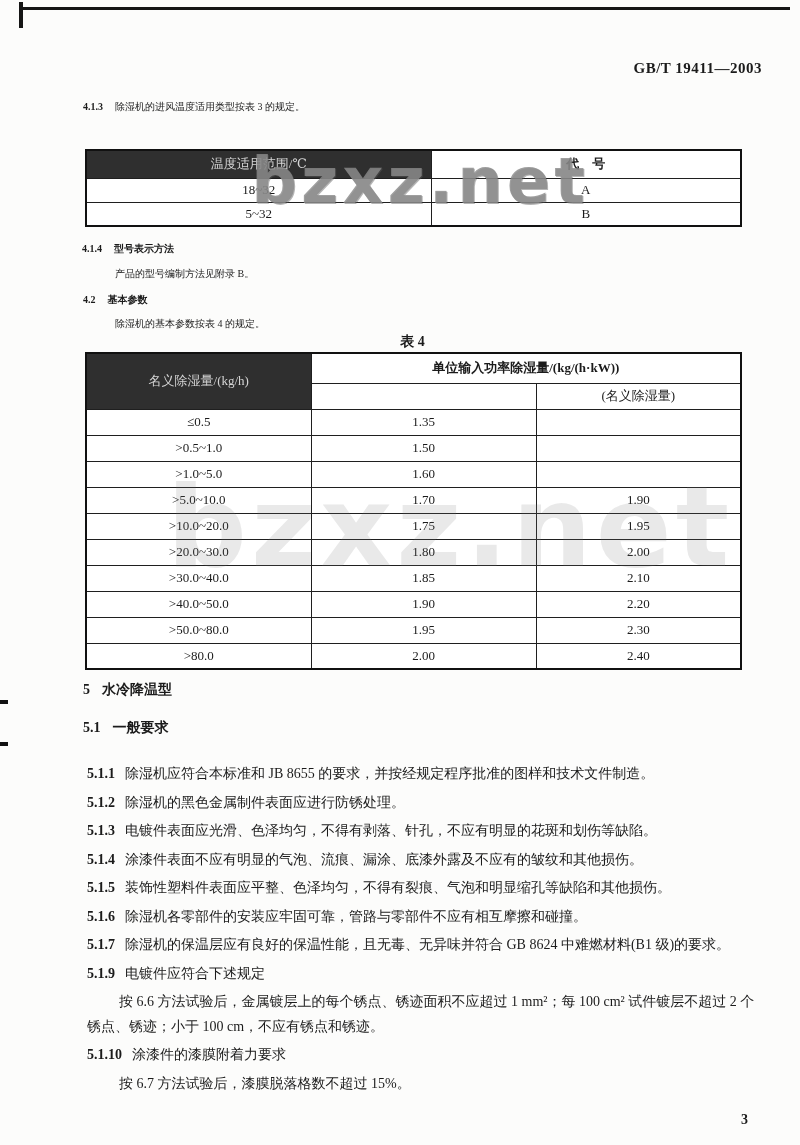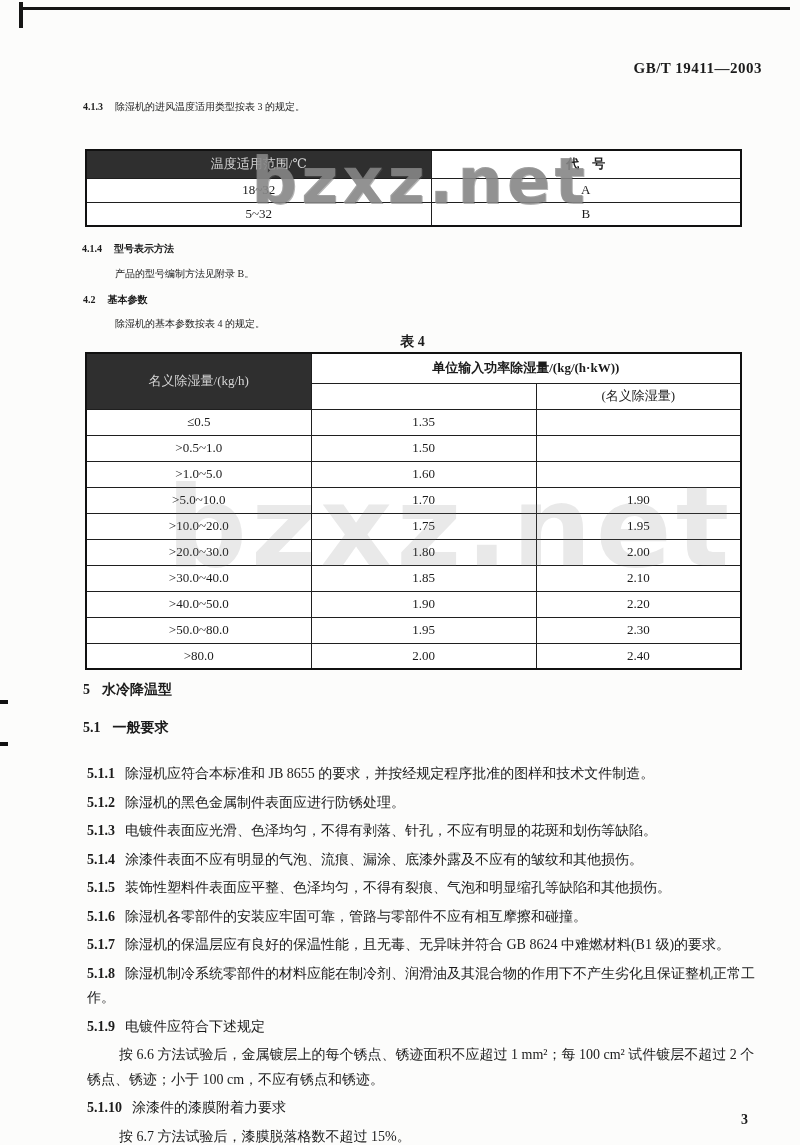--- a/index.html
+++ b/index.html
@@ -192,23 +192,20 @@
     <p class="para">
       <span class="num">5.1.5</span><span>装饰性塑料件表面应平整、色泽均匀，不得有裂痕、气泡和明显缩孔等缺陷和其他损伤。</span>
     </p>
     <p class="para">
       <span class="num">5.1.6</span><span>除湿机各零部件的安装应牢固可靠，管路与零部件不应有相互摩擦和碰撞。</span>
     </p>
     <p class="para">
       <span class="num">5.1.7</span><span>除湿机的保温层应有良好的保温性能，且无毒、无异味并符合 GB 8624 中难燃材料(B1 级)的要求。</span>
     </p>
     <p class="para">
-      <span class="num">5.1.8</span><span>除湿机制冷系统零部件的材料应能在制冷剂、润滑油及其混合物的作用下不产生劣化且保证整机正常工作。</span>
-    </p>
-    <p class="para">
       <span class="num">5.1.9</span><span>电镀件应符合下述规定</span>
     </p>
     <p class="para indent">
       <span>按 6.6 方法试验后，金属镀层上的每个锈点、锈迹面积不应超过 1 mm²；每 100 cm² 试件镀层不超过 2 个锈点、锈迹；小于 100 cm，不应有锈点和锈迹。</span>
     </p>
     <p class="para">
       <span class="num">5.1.10</span><span>涂漆件的漆膜附着力要求</span>
     </p>
     <p class="para indent">
       <span>按 6.7 方法试验后，漆膜脱落格数不超过 15%。</span>

